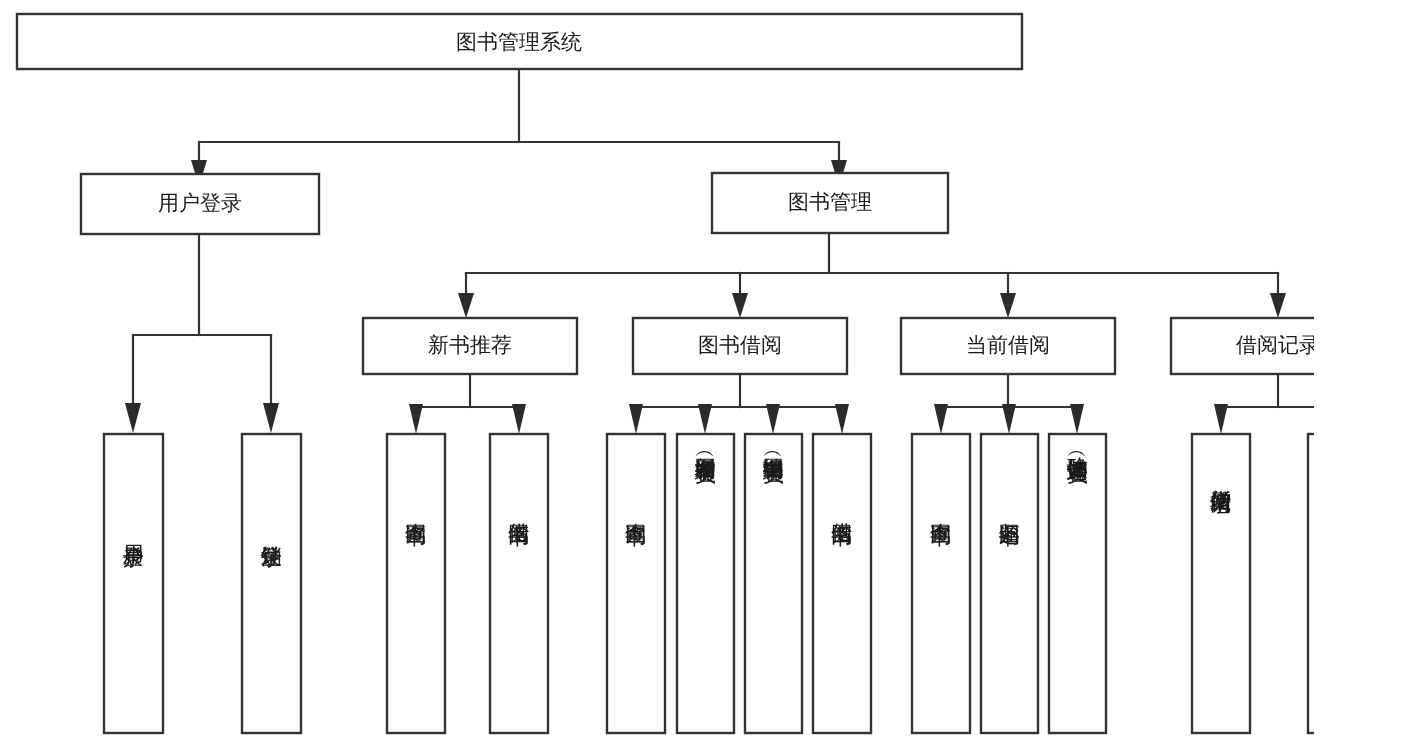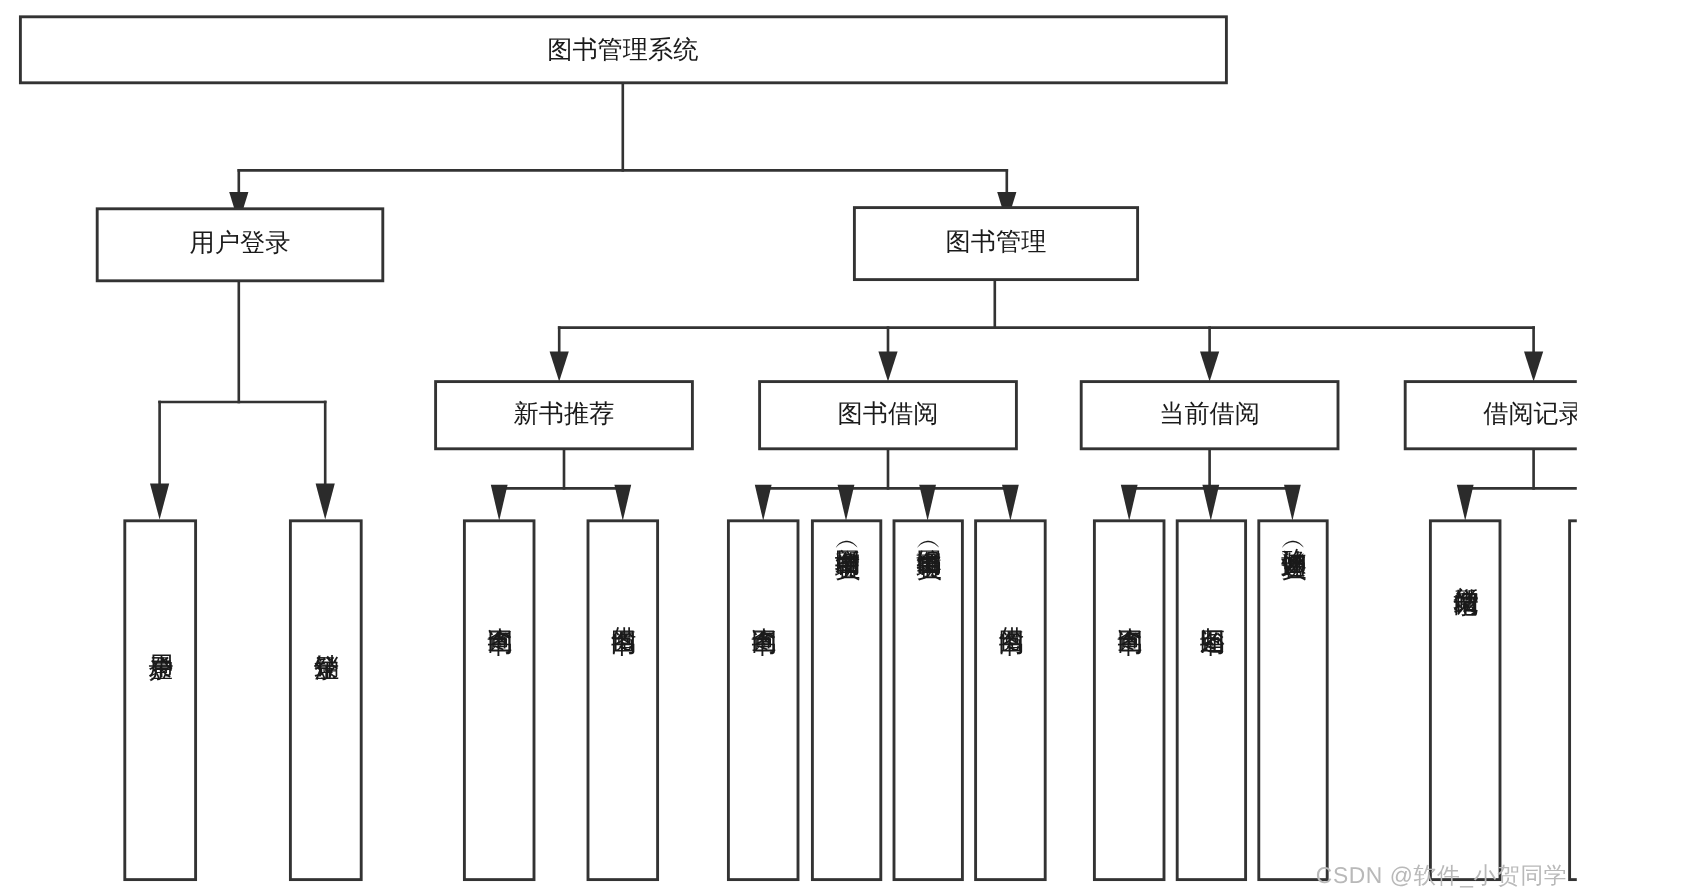--- a/index.html
+++ b/index.html
@@ -235,15 +235,14 @@
     <span class="node-label-v" style="position:static; margin-top:6px;">确认归还（管理员）</span>
   </div>
 
   <div class="vlabel-wrap" style="left:1192px; top:434px; width:58px; height:299px;">
     <span class="node-label-v" style="position:static; margin-top:38px;">新增借阅记录</span>
   </div>
   <div class="vlabel-wrap" style="left:1308px; top:434px; width:58px; height:299px;">
     <span class="node-label-v" style="position:static; margin-top:38px;">查询借阅记录</span>
   </div>
 
-  <div class="watermark">CSDN @软件_小贺同学</div>
 
 </div>
 
 </body></html>

